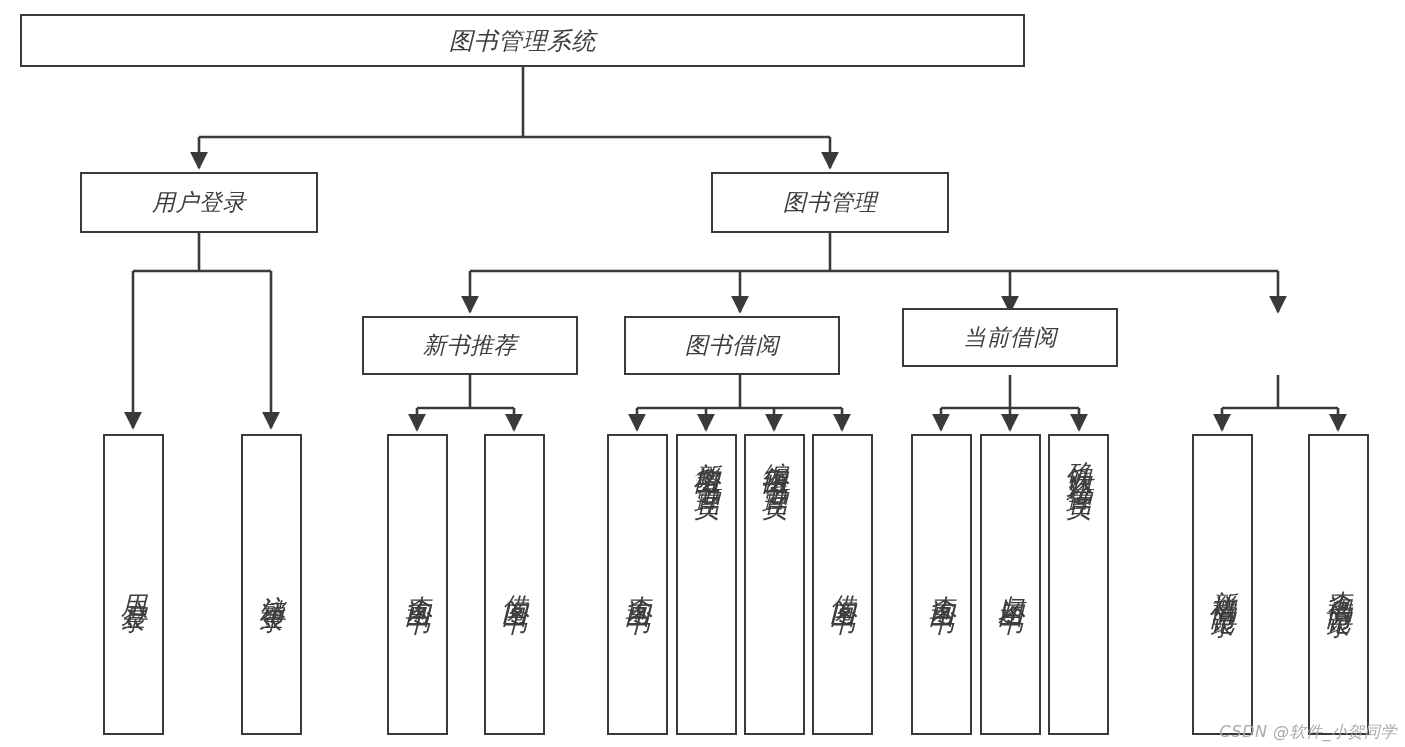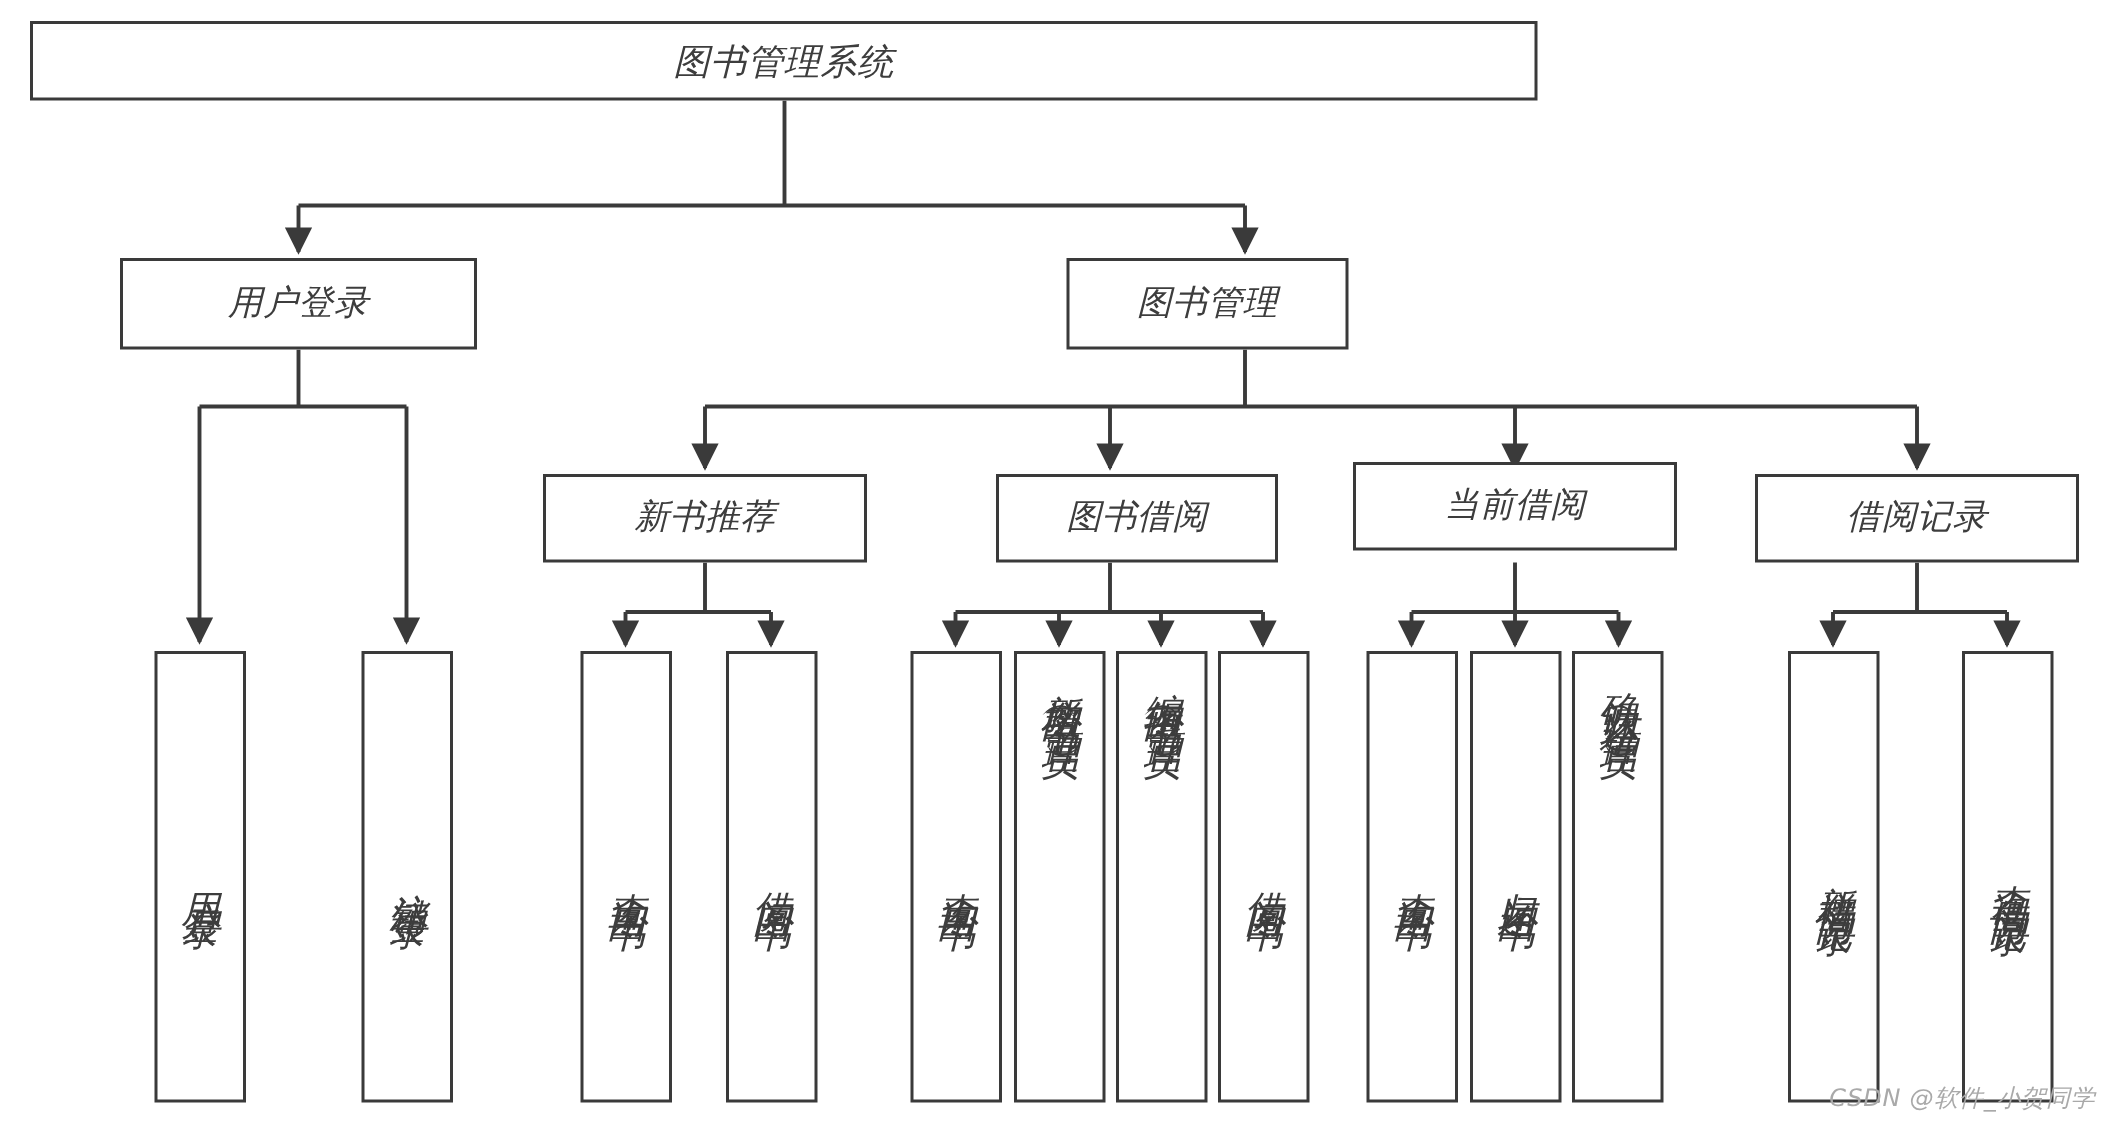--- a/index.html
+++ b/index.html
@@ -134,36 +134,33 @@
     </g>
   </svg>
 
   <div class="node horiz root" style="left:20px; top:14px; width:1005px; height:53px;">
     <span class="lbl">图书管理系统</span>
   </div>
 
   <div class="node horiz" style="left:80px; top:172px; width:238px; height:61px;">
     <span class="lbl">用户登录</span>
   </div>
-  <div class="node horiz" style="left:711px; top:172px; width:188px; height:61px;">
+  <div class="node horiz" style="left:711px; top:172px; width:238px; height:61px;">
     <span class="lbl">图书管理</span>
   </div>
 
   <div class="node horiz" style="left:362px; top:316px; width:216px; height:59px;justify-content:center;">
     <span class="lbl">新书推荐</span>
   </div>
-  <div class="node horiz" style="left:664px; top:316px; width:188px; height:59px;">
+  <div class="node horiz" style="left:624px; top:316px; width:216px; height:59px;">
     <span class="lbl">图书借阅</span>
   </div>
   <div class="node horiz" style="left:902px; top:308px; width:216px; height:59px;">
     <span class="lbl">当前借阅</span>
   </div>
-  <div class="node horiz" style="left:1170px; top:316px; width:216px; height:59px;">
-    <span class="lbl">借阅记录</span>
-  </div>
 
   <div class="node vert centered" style="left:103px; top:434px; width:61px; height:301px;">
     <span class="lbl">用户登录</span>
   </div>
   <div class="node vert centered" style="left:241px; top:434px; width:61px; height:301px;">
     <span class="lbl">注销登录</span>
   </div>
 
   <div class="node vert centered" style="left:387px; top:434px; width:61px; height:301px;">
     <span class="lbl">查询图书</span>

